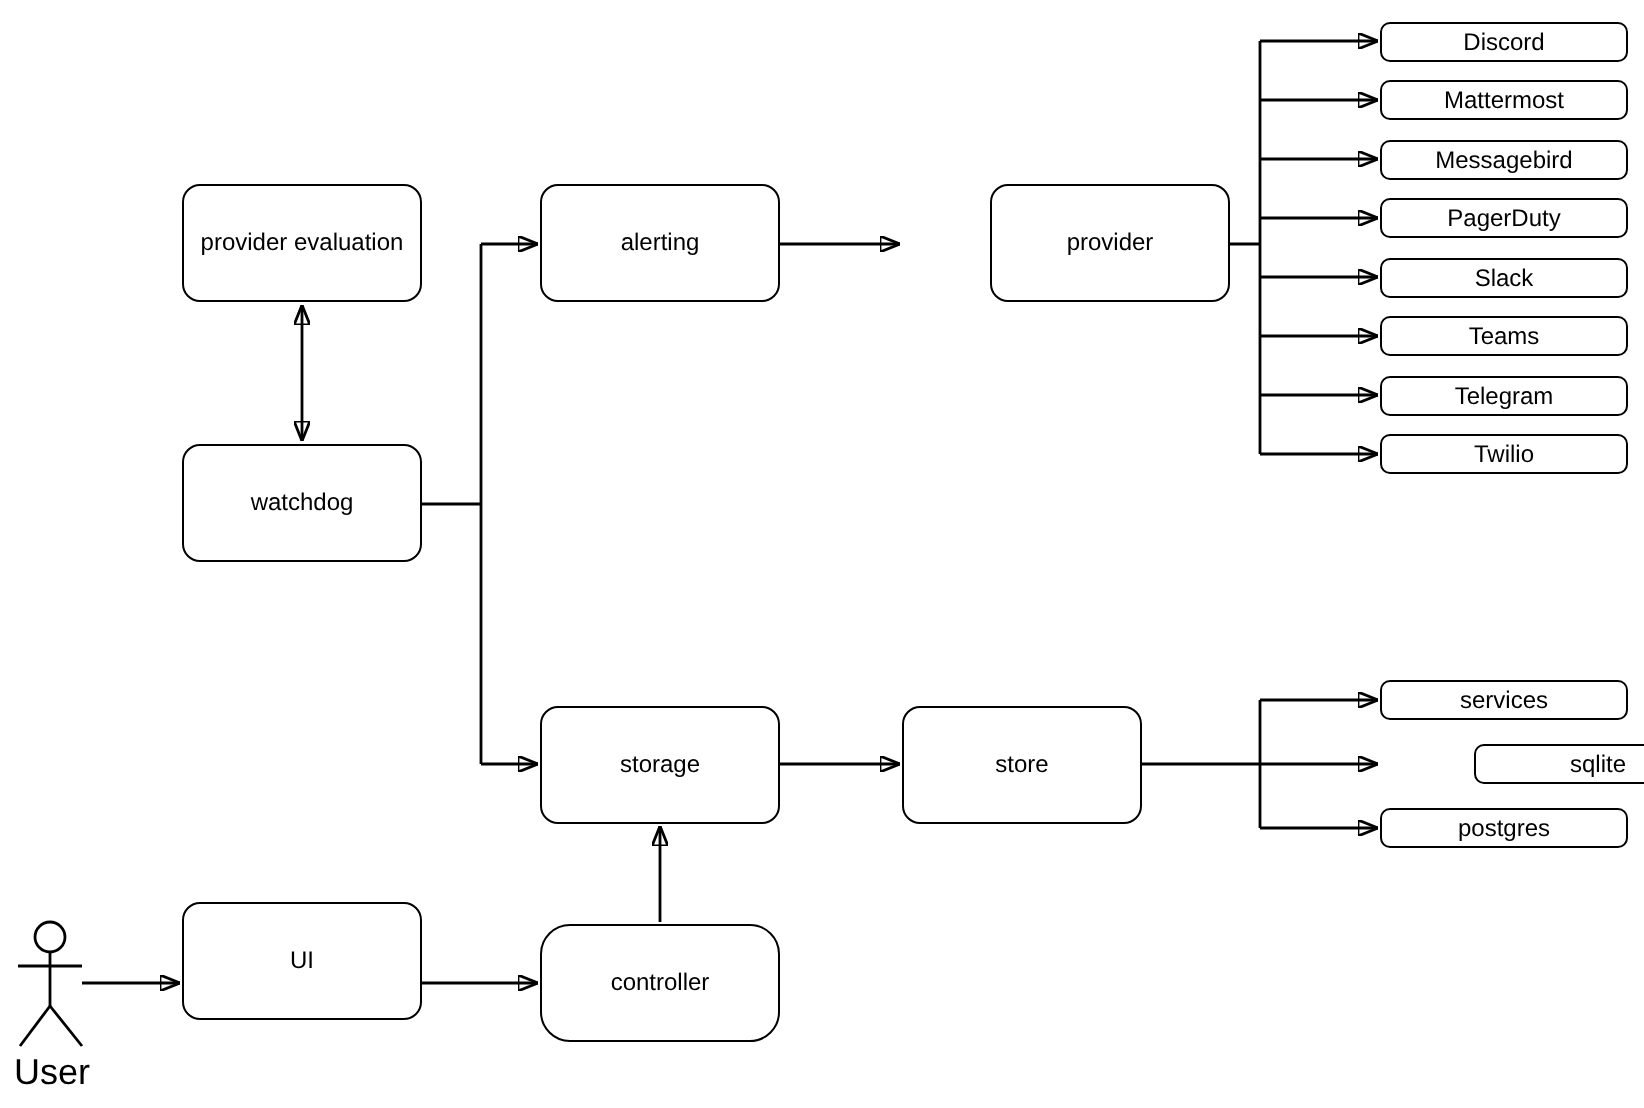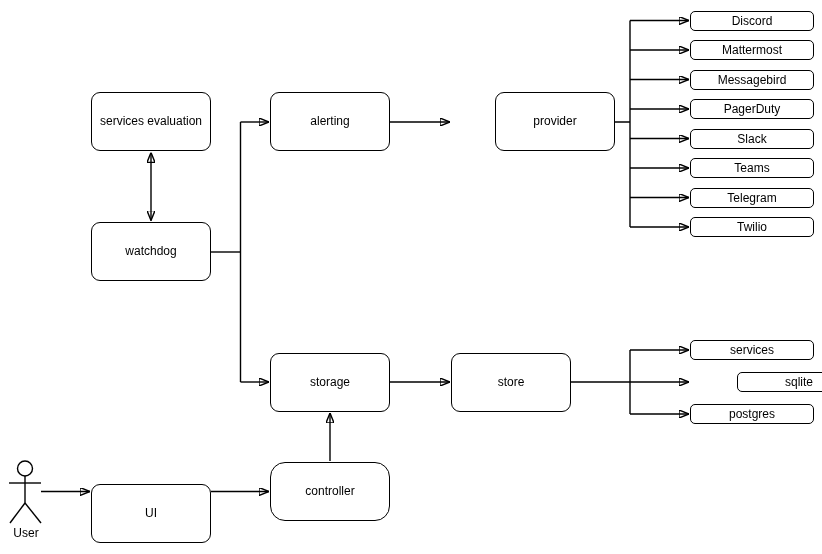--- a/index.html
+++ b/index.html
@@ -51,21 +51,21 @@
     justify-content: center;
     font-size: 12px;
     box-sizing: border-box;
   }
   .actor-label {
     position: absolute;
     left: 3px;
     top: 526px;
     width: 46px;
     text-align: center;
-    font-size: 12px;
+    font-size: 18px;
   }
 </style>
 </head>
 <body>
 
 <div class="canvas">
 
   <svg class="connector-layer" width="822" height="554" viewBox="0 0 822 554" xmlns="http://www.w3.org/2000/svg">
     <defs>
       <marker id="arrow" viewBox="0 0 10 8" refX="10" refY="4" markerWidth="10" markerHeight="8" markerUnits="userSpaceOnUse" orient="auto-start-reverse">
@@ -109,33 +109,33 @@
 
     <g>
       <circle cx="25" cy="468.5" r="7.5"></circle>
       <path d="M25,476 L25,503"></path>
       <path d="M9,483 L41,483"></path>
       <path d="M25,503 L10,523"></path>
       <path d="M25,503 L41,523"></path>
     </g>
   </svg>
 
-  <div class="node" style="left:91px; top:92px;">services evaluation</div>
+  <div class="node" style="left:91px; top:92px;">provider evaluation</div>
 
   <div class="node" style="left:91px; top:222px;">watchdog</div>
 
   <div class="node" style="left:270px; top:92px;">alerting</div>
 
   <div class="node" style="left:451px; top:92px;margin-left:44px;">provider</div>
 
   <div class="node" style="left:270px; top:353px;">storage</div>
 
   <div class="node" style="left:451px; top:353px;">store</div>
 
-  <div class="node" style="left:91px; top:484px;">UI</div>
+  <div class="node" style="left:91px; top:451px;">UI</div>
 
   <div class="node" style="left:270px; top:462px;border-radius:15px;">controller</div>
 
   <div class="leaf" style="top:10.5px;">Discord</div>
   <div class="leaf" style="top:40px;">Mattermost</div>
   <div class="leaf" style="top:69.5px;">Messagebird</div>
   <div class="leaf" style="top:99px;">PagerDuty</div>
   <div class="leaf" style="top:128.5px;">Slack</div>
   <div class="leaf" style="top:158px;">Teams</div>
   <div class="leaf" style="top:187.5px;">Telegram</div>

